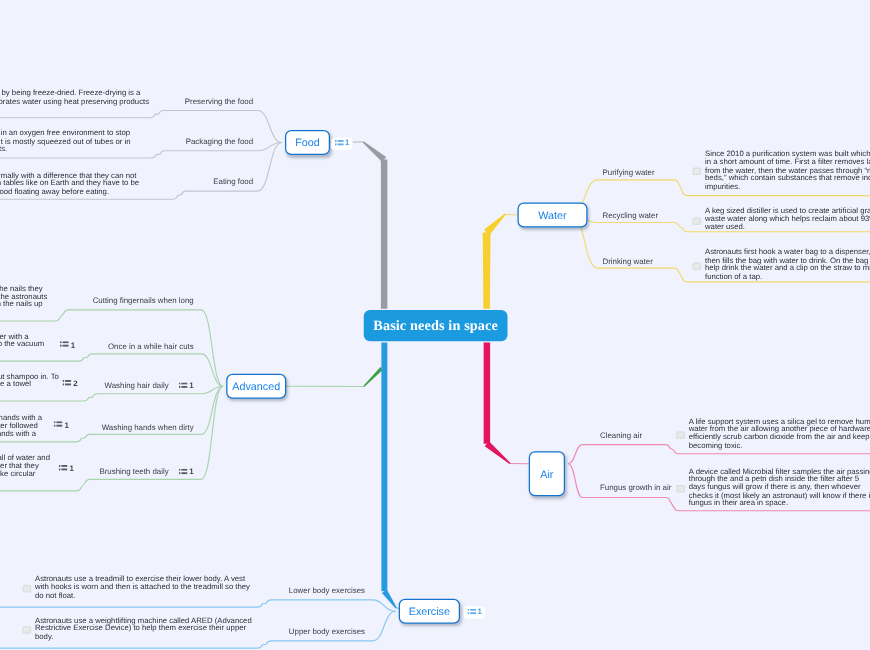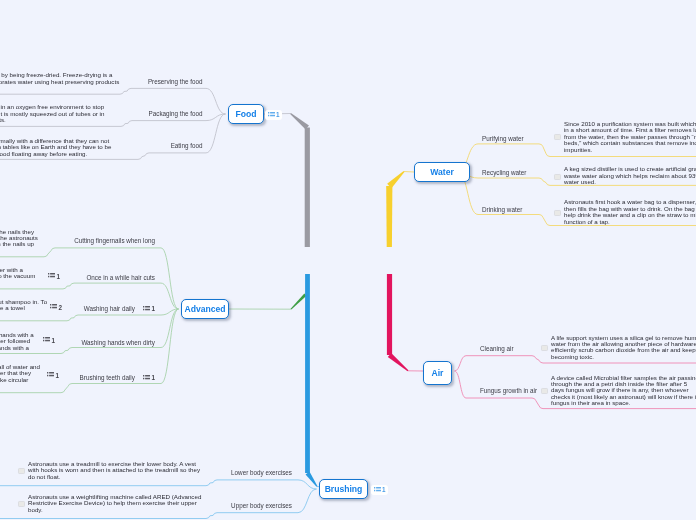--- a/index.html
+++ b/index.html
@@ -5,21 +5,21 @@
 <style>
 html,body{margin:0;padding:0;}
 body{width:696px;height:520px;background:#f0f3fd;overflow:hidden;
      font-family:"Liberation Sans",sans-serif;position:relative;}
 #stage{position:absolute;left:0;top:0;width:696px;height:520px;overflow:hidden;
        background:#f0f3fd;}
 svg#links{position:absolute;left:0;top:0;width:696px;height:520px;overflow:visible;}
 
 .node{position:absolute;background:#fff;border:1.6px solid #1474cf;border-radius:5px;
       box-sizing:border-box;display:flex;align-items:center;justify-content:center;
-      font-weight:bold;font-size:8.6px;color:#1580e8;
+      font-weight:normal;font-size:8.6px;color:#1580e8;
       box-shadow:1.2px 1.8px 2.4px rgba(60,70,100,.34);}
 #root-node{position:absolute;background:#1c9ae0;border-radius:5px;color:#fff;
       font-family:"Liberation Serif",serif;font-weight:bold;font-size:11.4px;
       box-sizing:border-box;display:flex;align-items:center;justify-content:center;
       letter-spacing:.1px;}
 .labelrow{position:absolute;display:flex;align-items:center;white-space:nowrap;height:7px;}
 .sublabel{font-size:6.3px;color:#3b3b44;white-space:nowrap;line-height:7px;}
 .badge.inrow{position:static;margin-left:8px;}
 .leaf{position:absolute;font-size:6.2px;color:#2b2b34;line-height:6.45px;}
 .chk{position:absolute;width:6.4px;height:6px;border:0.8px solid #dcdde2;
@@ -60,20 +60,21 @@
       <path d="M 178.5 309 C 169.4 309, 170.1 247.9, 161 247.9 L 55 247.9 Q 52 247.9, 51.1 250.6 L 47.9 254.10000000000002 Q 47 256.8, 44 256.8 L -210 256.8" fill="none" stroke="#a8d3ab" stroke-width="0.9" stroke-linecap="butt" stroke-linejoin="round"></path>
       <path d="M 178.5 309 C 169.4 309, 170.1 283.1, 161 283.1 L 74 283.1 Q 71 283.1, 70.1 285.8 L 66.9 286.2 Q 66 288.9, 63 288.9 L -210 288.9" fill="none" stroke="#a8d3ab" stroke-width="0.9" stroke-linecap="butt" stroke-linejoin="round"></path>
       <path d="M 178.5 309 C 169.4 309, 170.1 315, 161 315 L 78 315 Q 75 315, 74.1 317.7 L 70.9 318.1 Q 70 320.8, 67 320.8 L -210 320.8" fill="none" stroke="#a8d3ab" stroke-width="0.9" stroke-linecap="butt" stroke-linejoin="round"></path>
       <path d="M 178.5 309 C 169.4 309, 170.1 347.5, 161 347.5 L 72 347.5 Q 69 347.5, 68.1 350.2 L 64.9 350.8 Q 64 353.5, 61 353.5 L -210 353.5" fill="none" stroke="#a8d3ab" stroke-width="0.9" stroke-linecap="butt" stroke-linejoin="round"></path>
       <path d="M 178.5 309 C 169.4 309, 170.1 383.5, 161 383.5 L 72 383.5 Q 69 383.5, 68.1 386.2 L 64.9 390 Q 64 392.7, 61 392.7 L -210 392.7" fill="none" stroke="#a8d3ab" stroke-width="0.9" stroke-linecap="butt" stroke-linejoin="round"></path>
       <path d="M 454.5 371 C 460.48 371, 460.02 355.7, 466 355.7 L 532 355.7 Q 535 355.7, 535.9 358.4 L 539.1 360.3 Q 540 363, 543 363 L 850 363" fill="none" stroke="#ef89b2" stroke-width="0.9" stroke-linecap="butt" stroke-linejoin="round"></path>
       <path d="M 454.5 371 C 460.48 371, 460.02 398, 466 398 L 532 398 Q 535 398, 535.9 400.7 L 539.1 405.90000000000003 Q 540 408.6, 543 408.6 L 850 408.6" fill="none" stroke="#ef89b2" stroke-width="0.9" stroke-linecap="butt" stroke-linejoin="round"></path>
       <path d="M 316.5 489 C 306.88 489, 307.62 479.9, 298 479.9 L 217 479.9 Q 214 479.9, 213.1 482.59999999999997 L 209.9 483 Q 209 485.7, 206 485.7 L -210 485.7" fill="none" stroke="#87c7ef" stroke-width="0.9" stroke-linecap="butt" stroke-linejoin="round"></path>
       <path d="M 316.5 489 C 306.88 489, 307.62 512.7, 298 512.7 L 217 512.7 Q 214 512.7, 213.1 515.4000000000001 L 209.9 515.8 Q 209 518.5, 206 518.5 L -210 518.5" fill="none" stroke="#87c7ef" stroke-width="0.9" stroke-linecap="butt" stroke-linejoin="round"></path>
     </svg>
+<div id="root-node" style="left: 291px; top: 248px; width: 115px; height: 25px; background: rgb(28, 154, 224); color: rgb(255, 255, 255);">Basic needs in space</div>
     <div class="node" style="left: 228px; top: 104px; width: 36px; height: 20px;">Food</div>
     <div class="badge onnode" style="left: 265px; top: 109.5px;">
       <svg width="7" height="5.6" viewBox="0 0 7 5.6">
         <rect x="0" y="0" width="1.3" height="1.5" fill="#63aeee"></rect>
         <rect x="2.1" y="0" width="4.9" height="1.5" fill="#63aeee"></rect>
         <rect x="0" y="2.8" width="1.3" height="1.5" fill="#63aeee"></rect>
         <rect x="2.1" y="2.8" width="4.9" height="1.5" fill="#63aeee"></rect>
       </svg>
       <span class="num">1</span>
     </div>
@@ -173,32 +174,32 @@
     <div class="leaf" style="left: -61.5px; top: 363.7px; width: 102px;">They squeeze out a ball of water and put their brush in it. After that they put toothpaste and make circular motions.</div>
     <div class="badge plain" style="left: 47px; top: 371.5px;">
       <svg width="7" height="5.6" viewBox="0 0 7 5.6">
         <rect x="0" y="0" width="1.3" height="1.5" fill="#5b5b63"></rect>
         <rect x="2.1" y="0" width="4.9" height="1.5" fill="#5b5b63"></rect>
         <rect x="0" y="2.8" width="1.3" height="1.5" fill="#5b5b63"></rect>
         <rect x="2.1" y="2.8" width="4.9" height="1.5" fill="#5b5b63"></rect>
       </svg>
       <span class="num">1</span>
     </div>
-    <div class="node" style="left: 423px; top: 361px; width: 29px; height: 24px;">Air</div>
+    <div class="node" style="left: 423px; top: 361px; width: 29px; height: 36px;">Air</div>
     <div class="labelrow" style="left: 480px; top: 345px;">
       <span class="sublabel">Cleaning air</span>
     </div>
     <div class="leaf" style="left: 551px; top: 334.5px; width: 165px;">A life support system uses a silica gel to remove humid water from the air allowing another piece of hardware to efficiently scrub carbon dioxide from the air and keep it from becoming toxic.</div>
     <div class="chk" style="left: 541.4px; top: 344.906px;"></div>
     <div class="labelrow" style="left: 480px; top: 387px;">
       <span class="sublabel">Fungus growth in air</span>
     </div>
     <div class="leaf" style="left: 551px; top: 374.5px; width: 150px;">A device called  Microbial filter samples the air passing through the and a petri dish inside the filter after 5 days fungus will grow if there is any, then whoever checks it (most likely an astronaut) will know if there is fungus in their area in space.</div>
     <div class="chk" style="left: 541.4px; top: 388.133px;"></div>
-    <div class="node" style="left: 319px; top: 479px; width: 49px; height: 20px;">Brushing</div>
+    <div class="node" style="left: 319px; top: 479px; width: 49px; height: 20px;">Exercise</div>
     <div class="badge onnode" style="left: 371px; top: 484.5px;">
       <svg width="7" height="5.6" viewBox="0 0 7 5.6">
         <rect x="0" y="0" width="1.3" height="1.5" fill="#63aeee"></rect>
         <rect x="2.1" y="0" width="4.9" height="1.5" fill="#63aeee"></rect>
         <rect x="0" y="2.8" width="1.3" height="1.5" fill="#63aeee"></rect>
         <rect x="2.1" y="2.8" width="4.9" height="1.5" fill="#63aeee"></rect>
       </svg>
       <span class="num">1</span>
     </div>
     <div class="labelrow" style="right: 404px; top: 469.2px;">

